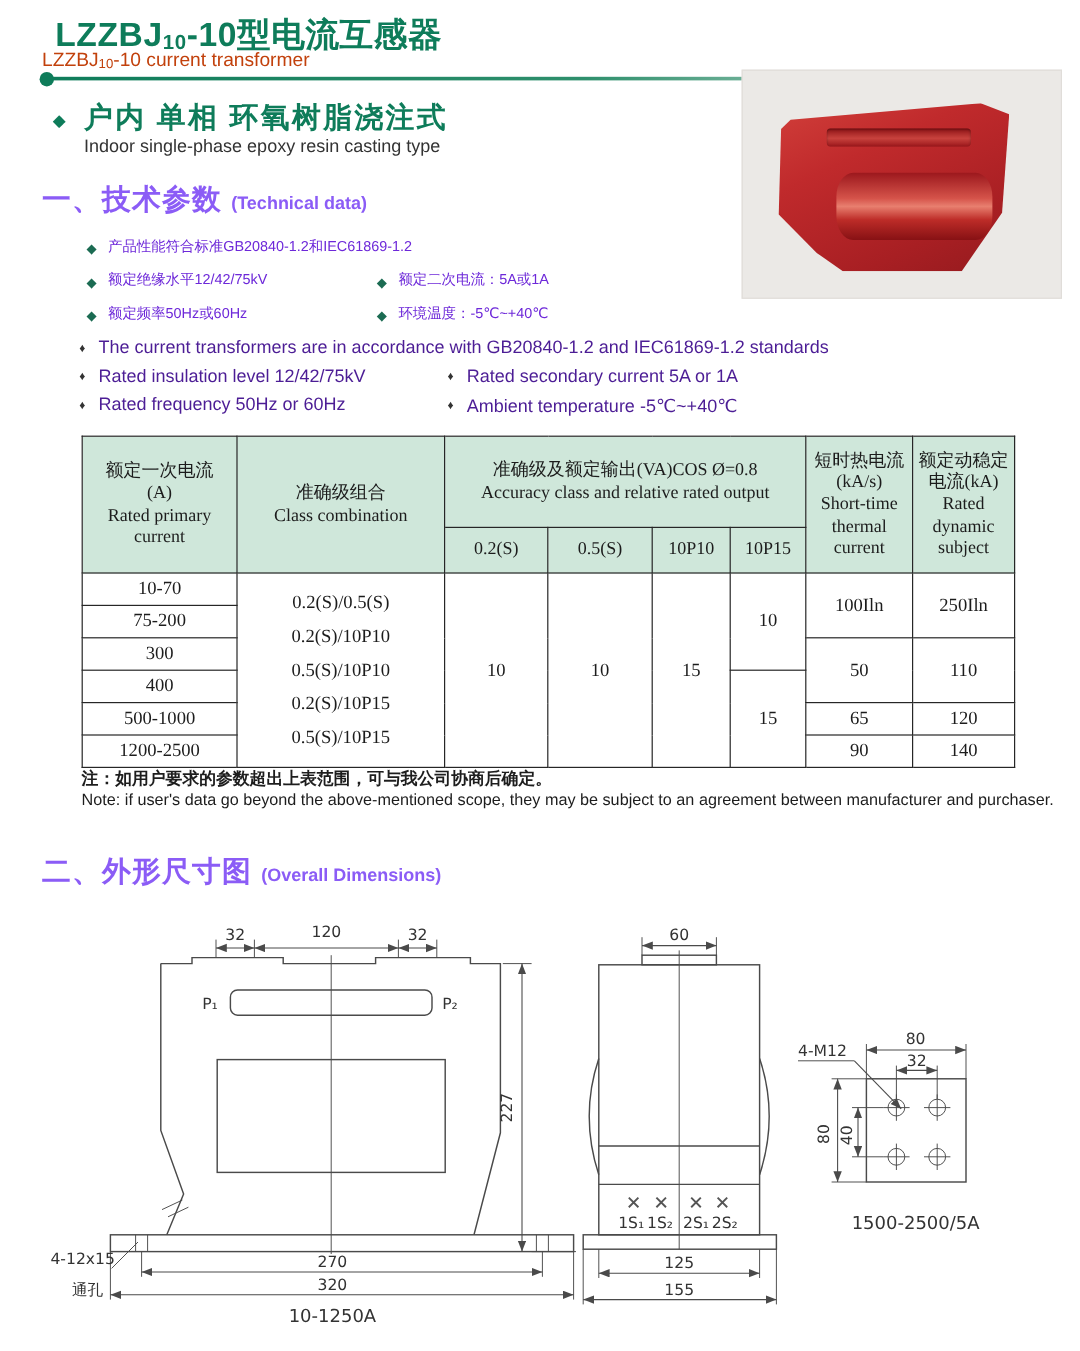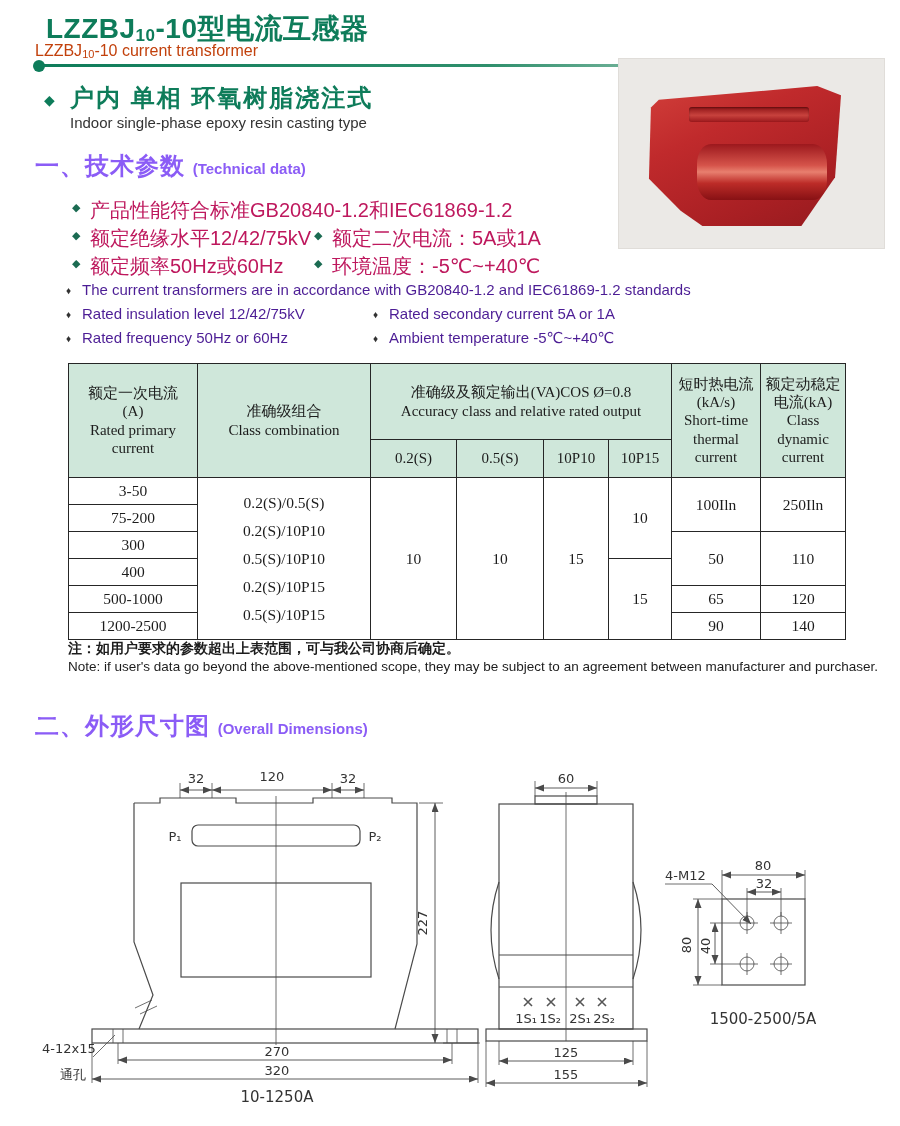--- a/index.html
+++ b/index.html
@@ -32,21 +32,21 @@
   .intro-cn{left:70px;top:82px;font-size:24px;font-weight:bold;color:#0e7c5a;letter-spacing:2px;}
   .intro-en{left:70px;top:114px;font-size:15px;color:#333;}
 
   
   .sec-head{font-size:24px;font-weight:bold;color:#8b5cf6;letter-spacing:1px;}
   .sec-head .en{font-size:15px;font-weight:bold;letter-spacing:0;}
   .sec1{left:35px;top:150px;} .sec2{left:35px;top:710px;}
 
   
   .b-dia{font-size:11px;color:#1b6b52;} .b-dia.en{font-size:10px;color:#333;}
-  .b-cn{font-size:20px;color:#be185d;} .b-en{font-size:15px;color:#4c1d95;}
+  .b-cn{font-size:12px;color:#6d28d9;} .b-en{font-size:15px;color:#4c1d95;}
 
   
   table.spec{position:absolute;left:68px;top:363px;width:777px;border-collapse:collapse;
              font-family:"Liberation Serif","DejaVu Serif",serif;color:#1c1c1c;text-align:center;table-layout:fixed;}
   table.spec th,table.spec td{border:1.5px solid #262626;font-weight:normal;padding:1px 2px;}
   table.spec thead th{background:#cfe7da;font-size:15px;line-height:1.22;}
   table.spec tbody td{font-size:15.5px;height:24px;background:#fff;}
   .cc-lines div{line-height:28px;}
   .hdr-cn{display:block;} .hdr-en{display:block;}
 
@@ -136,33 +136,33 @@
       <th colspan="4">
         <span class="hdr-cn">准确级及额定输出(VA)COS Ø=0.8</span>
         <span class="hdr-en">Accuracy class and relative rated output</span>
       </th>
       <th rowspan="2">
         <span class="hdr-cn">短时热电流(kA/s)</span>
         <span class="hdr-en">Short-time thermal current</span>
       </th>
       <th rowspan="2">
         <span class="hdr-cn">额定动稳定电流(kA)</span>
-        <span class="hdr-en">Class dynamic current</span>
+        <span class="hdr-en">Rated dynamic subject</span>
       </th>
     </tr>
     <tr style="height:38px">
       <th>0.2(S)</th>
       <th>0.5(S)</th>
       <th>10P10</th>
       <th>10P15</th>
     </tr>
   </thead>
   <tbody>
     <tr>
-      <td>3-50</td>
+      <td>10-70</td>
       <td rowspan="6" class="cc-lines">
         <div>0.2(S)/0.5(S)</div>
         <div>0.2(S)/10P10</div>
         <div>0.5(S)/10P10</div>
         <div>0.2(S)/10P15</div>
         <div>0.5(S)/10P15</div>
       </td>
       <td rowspan="6">10</td>
       <td rowspan="6">10</td>
       <td rowspan="6">15</td>

